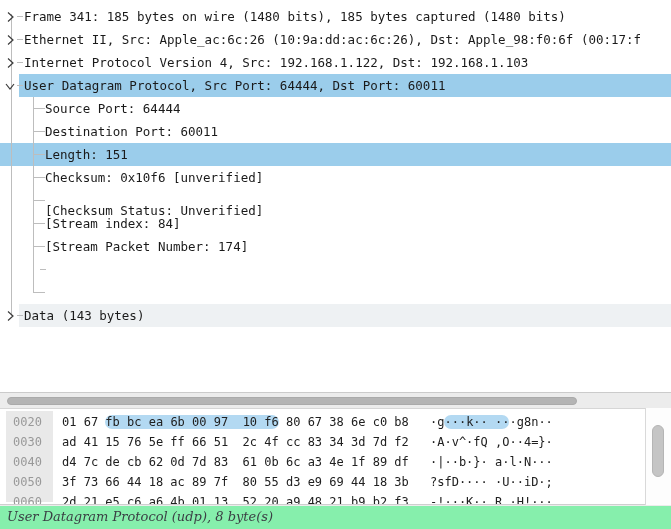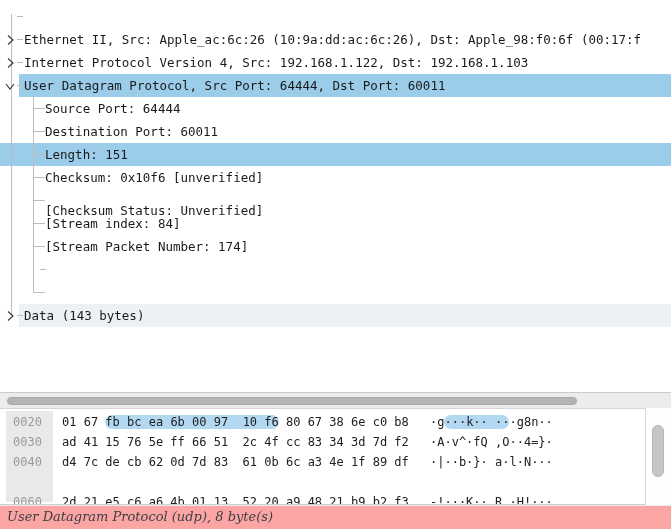--- a/index.html
+++ b/index.html
@@ -50,32 +50,40 @@
     position:absolute;right:0;top:408px;width:26px;height:97px;
     background:#fdfdfd;border-left:1px solid #d9d9d9;box-sizing:border-box;
   }
   #hex-vscroll .vthumb{
     position:absolute;left:6px;top:17px;width:12px;height:52px;
     background:#c5c5c5;border-radius:6px;border:1px solid #b5b5b5;box-sizing:border-box;
   }
   
   #status-bar{
     position:absolute;left:0;top:506px;width:671px;height:23px;
-    background:#fca5a5;
+    background:#86efac;
   }
   #status-text{
     position:absolute;left:7px;top:3px;
     font-family:"DejaVu Serif","Liberation Serif",serif;
     font-style:italic;font-size:13px;color:#3a3f44;white-space:pre;
   }
 </style>
 </head>
 <body>
 
 <div id="tree-pane">
+    <div class="trow" style="top: 5px;">
+      <span class="chev" style="left: 4px;">
+        <svg width="12" height="12">
+          <polyline points="4,1.5 9,6 4,10.5" fill="none" stroke="#3c3c3c" stroke-width="1.2"></polyline>
+        </svg>
+      </span>
+      <span class="tlabel" style="left: 24px;">Frame 341: 185 bytes on wire (1480 bits), 185 bytes captured (1480 bits)</span>
+    </div>
     <div class="trow" style="top: 28px;">
       <span class="chev" style="left: 4px;">
         <svg width="12" height="12">
           <polyline points="4,1.5 9,6 4,10.5" fill="none" stroke="#3c3c3c" stroke-width="1.2"></polyline>
         </svg>
       </span>
       <span class="tlabel" style="left: 24px;">Ethernet II, Src: Apple_ac:6c:26 (10:9a:dd:ac:6c:26), Dst: Apple_98:f0:6f (00:17:f</span>
     </div>
     <div class="trow" style="top: 51px; text-align: center;">
       <span class="chev" style="left: 4px;">
@@ -145,20 +153,21 @@
 
 <div id="hscroll">
   <div class="thumb"></div>
 </div>
 
 <div id="hex-pane">
   <div id="offset-strip"></div>
 <div class="hxrow" style="top: 3px;"><span class="off">0020</span><span class="hx"><span>01 67 </span><span class="hlseg" style="background: rgb(179, 217, 242);">fb bc ea 6b 00 97  10 f6</span><span> 80 67 38 6e c0 b8</span></span><span class="asc"><span>·g</span><span class="hlseg" style="background: rgb(179, 217, 242);">···k·· ··</span><span>·g8n··</span></span></div>
     <div class="hxrow" style="top: 23px;"><span class="off">0030</span><span class="hx"><span>ad 41 15 76 5e ff 66 51  2c 4f cc 83 34 3d 7d f2</span></span><span class="asc"><span>·A·v^·fQ ,O··4=}·</span></span></div>
     <div class="hxrow" style="top: 43px;"><span class="off">0040</span><span class="hx"><span>d4 7c de cb 62 0d 7d 83  61 0b 6c a3 4e 1f 89 df</span></span><span class="asc"><span>·|··b·}· a·l·N···</span></span></div>
+    <div class="hxrow" style="top: 63px;"><span class="off">0050</span><span class="hx"><span>3f 73 66 44 18 ac 89 7f  80 55 d3 e9 69 44 18 3b</span></span><span class="asc"><span>?sfD···· ·U··iD·;</span></span></div>
     <div class="hxrow" style="top: 83px; padding-left: 32px;"><span class="off">0060</span><span class="hx"><span>2d 21 e5 c6 a6 4b 01 13  52 20 a9 48 21 b9 b2 f3</span></span><span class="asc"><span>-!···K·· R ·H!···</span></span></div>
   </div>
 
 <div id="hex-vscroll">
   <div class="vthumb"></div>
 </div>
 
 <div id="status-bar">
   <span id="status-text">User Datagram Protocol (udp), 8 byte(s)</span>
 </div>

